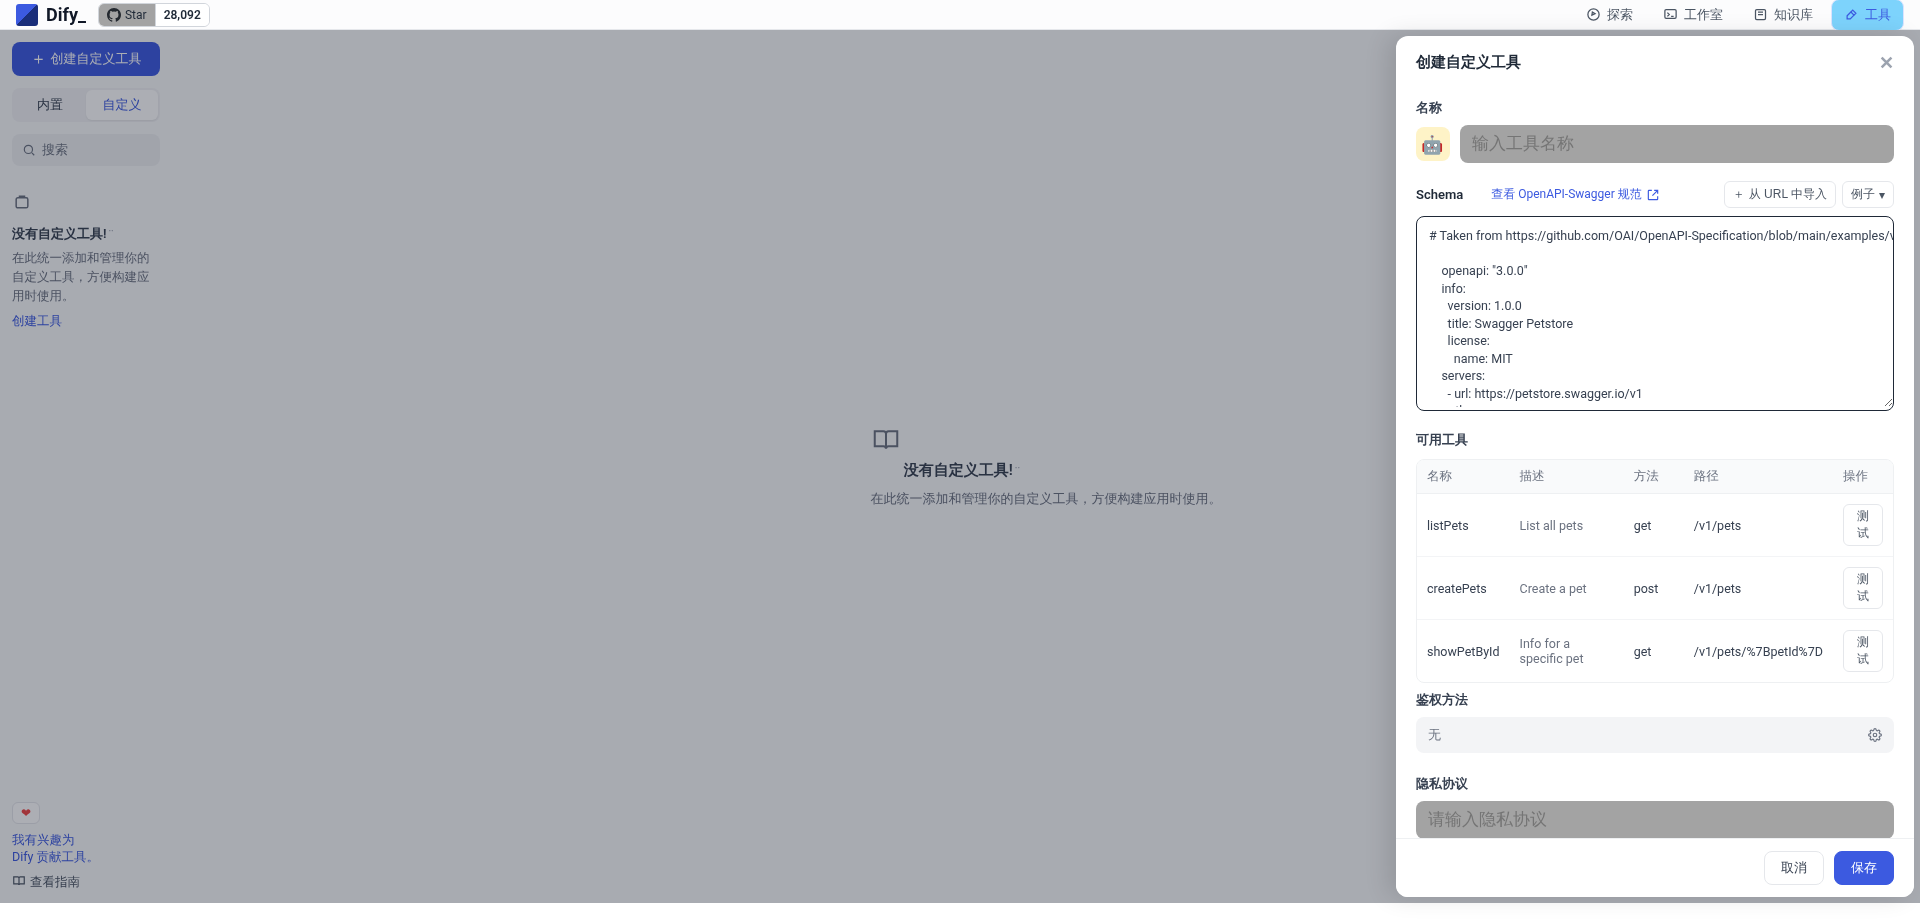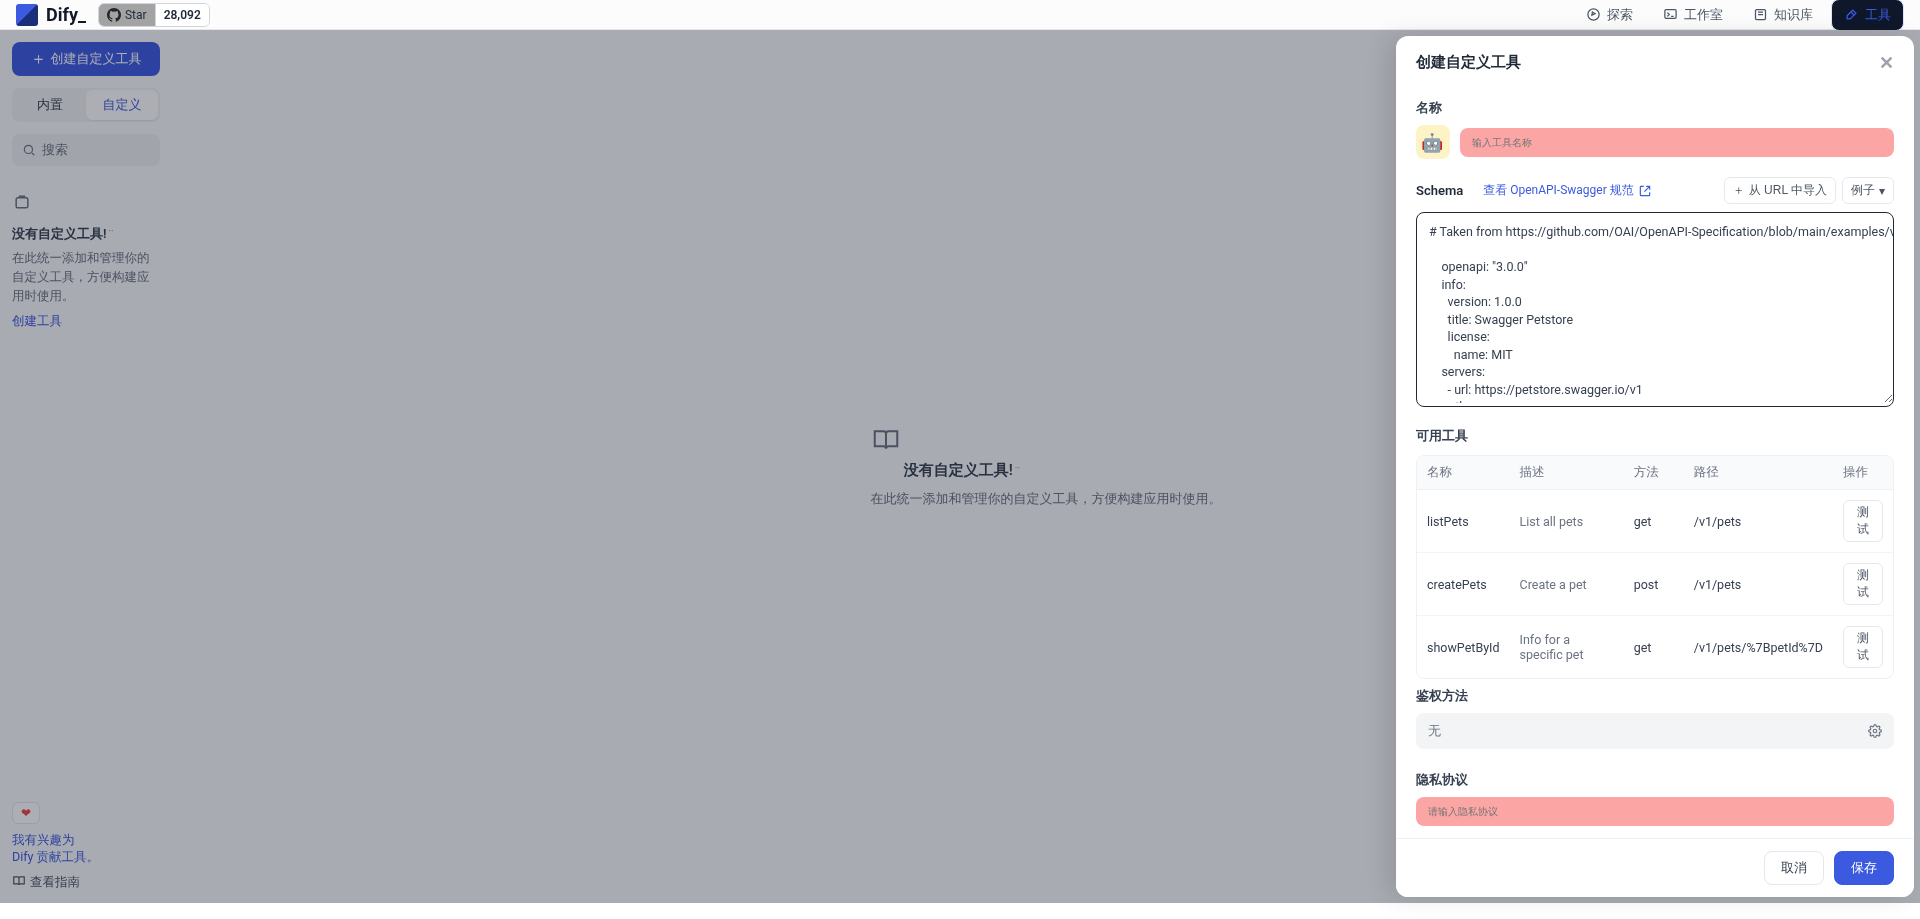--- a/index.html
+++ b/index.html
@@ -66,21 +66,21 @@
   }
   .top-nav-item {
     display: flex; align-items: center; gap: 6px;
     padding: 6px 12px;
     border-radius: 8px;
     color: #4b5563;
     font-weight: 500;
     cursor: pointer;
   }
   .top-nav-item.active {
-    background: #0f172a;
+    background: #7dd3fc;
     color: #3c5ae0;
     border: 1px solid #dbe3ff;
   }
   .top-nav-item svg { width: 15px; height: 15px; }
 
   .main-area {
     position: relative;
     height: calc(100% - 46px);
     background: #f9fafb;
     display: flex;
@@ -213,30 +213,30 @@
   .section-label { font-size: 13px; font-weight: 600; color:#374151; margin-top:14px; margin-bottom:8px; }
   .row { display:flex; align-items:center; gap:10px; }
   .tool-icon {
     width: 34px; height: 34px; border-radius: 8px;
     background: #fef3c7;
     display:flex; align-items:center; justify-content:center;
     font-size: 18px;
   }
   .text-input {
     flex:1;
-    background: #fca5a5;
+    background: #a3a3a3;
     border: none;
     border-radius: 8px;
     padding: 9px 12px;
-    font-size: 10px;
+    font-size: 17px;
     color:#374151;
     outline: none;
   }
   .schema-head {
-    display:flex; align-items:center; gap:20px; margin-top:18px;
+    display:flex; align-items:center; gap:28px; margin-top:18px;
   }
   .schema-head .label { font-weight:600; }
   .schema-head .spec-link { color:#3c5ae0; font-size:12px; display:flex; gap:4px; align-items:center;}
   .schema-head .right-btns { margin-left:auto; display:flex; gap:6px;}
   .mini-btn {
     background:#fff; border:1px solid #e5e7eb; border-radius:6px;
     padding:4px 8px; font-size:12px; color:#4b5563;
     display:flex; align-items:center; gap:4px; cursor:pointer;
   }
 

